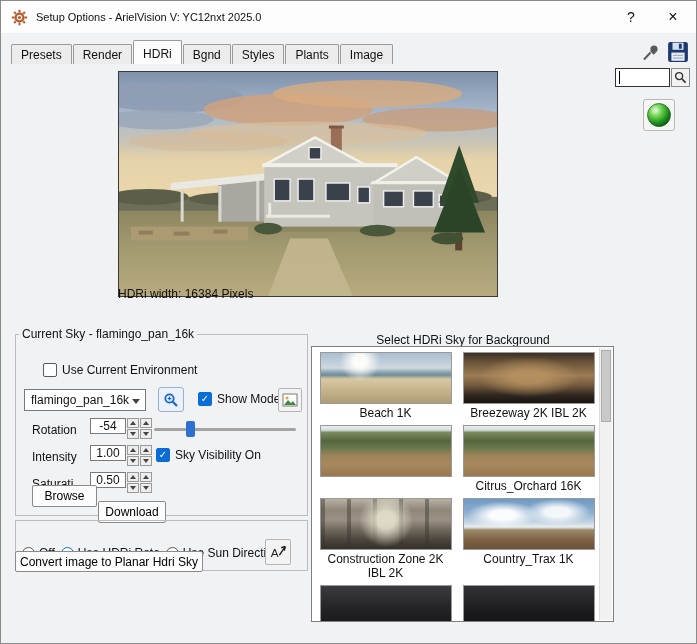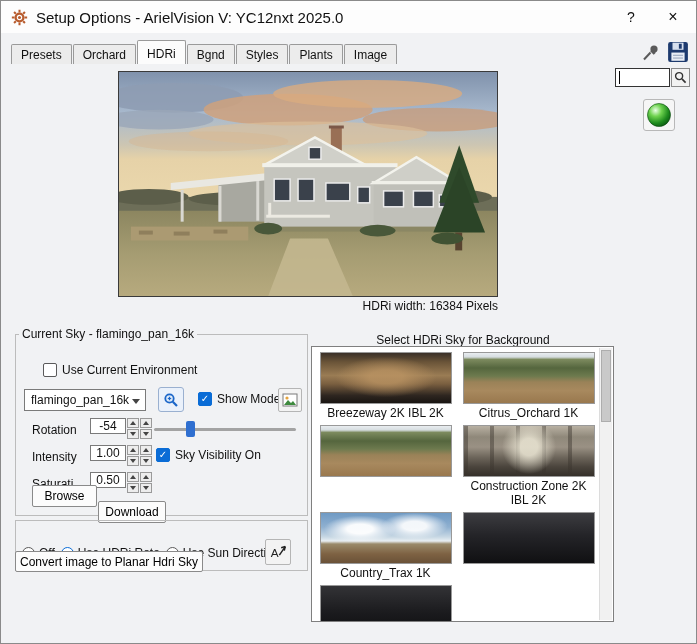--- a/index.html
+++ b/index.html
@@ -3,21 +3,21 @@
 <meta charset="utf-8">
 <style>
   * { box-sizing: border-box; margin: 0; padding: 0; }
   html, body { width: 697px; height: 644px; }
   body { font-family: "Liberation Sans", sans-serif; font-size: 12px; color: #111; background: #e8e8e8; }
   .window { position: relative; width: 697px; height: 644px; background: #f1f2f4; border: 1px solid #8a8a8a; overflow: hidden; }
 
   
   .titlebar { position: absolute; top: 0; left: 0; right: 0; height: 32px; background: #fdfdfd; display: flex; align-items: center; }
   .title-gear { margin-left: 10px; width: 17px; height: 17px; flex: 0 0 auto; }
-  .title-text { margin-left: 8px; font-size: 15px; white-space: nowrap; }
+  .title-text { margin-left: 8px; font-size: 11px; white-space: nowrap; }
   .win-btn { position: absolute; top: 0; width: 42px; height: 32px; display: flex; align-items: center; justify-content: center; font-size: 14px; cursor: default; }
   .help-btn { right: 44px; }
   .close-btn { right: 2px; font-size: 16px; }
 
   
   .tabs { position: absolute; top: 39px; left: 10px; display: flex; align-items: flex-end; height: 24px; }
   .tab { height: 20px; padding: 3px 9px 0; border: 1px solid #9a9a9a; border-bottom: none; background: #ececec; margin-right: 1px; border-radius: 2px 2px 0 0; white-space: nowrap; }
   .tab.active { height: 24px; padding-top: 6px; background: #fcfcfc; }
 
   
@@ -25,21 +25,21 @@
   .save-btn { position: absolute; top: 40px; right: 7px; width: 22px; height: 22px; }
   .search-wrap { position: absolute; top: 67px; right: 26px; width: 55px; height: 19px; }
   .search-input { width: 100%; height: 100%; border: 1px solid #333; background: #fff; font: inherit; padding: 1px 3px; }
   .caret { position: absolute; left: 4px; top: 3px; width: 1px; height: 13px; background: #000; }
   .search-btn { position: absolute; top: 67px; right: 6px; width: 19px; height: 19px; border: 1px solid #8a8a8a; background: #f2f2f2; display: flex; align-items: center; justify-content: center; }
   .render-btn { position: absolute; top: 98px; right: 21px; width: 32px; height: 32px; border: 1px solid #b8b8b8; background: #f6f6f6; border-radius: 3px; display: flex; align-items: center; justify-content: center; }
 
   
   .preview { position: absolute; left: 117px; top: 70px; width: 380px; height: 226px; border: 1px solid #3a3a3a; overflow: hidden; }
   .preview svg { display: block; width: 100%; height: 100%; }
-  .cap1 { position: absolute; left: 117px; top: 298px; width: 380px; text-align: right; }
+  .cap1 { position: absolute; left: 117px; top: 286px; width: 380px; text-align: left; }
   .cap2 { position: absolute; left: 60px; top: 311px; width: 494px; text-align: center; }
 
   
   fieldset.group { position: absolute; border: 1px solid #bcbcbc; padding: 0; }
   fieldset.group legend { padding: 0 3px; margin-left: 3px; background: transparent; }
   #grpCurrent { left: 14px; top: 326px; width: 293px; height: 189px; }
   #grpSynch  { left: 14px; top: 519px; width: 293px; height: 51px; }
 
   
   .chk { display: flex; align-items: center; gap: 5px; white-space: nowrap; }
@@ -131,21 +131,21 @@
       </g>
       <circle cx="10" cy="10" r="1.8" fill="#b85c2e"></circle>
     </svg>
     <span class="title-text">Setup Options - ArielVision V: YC12nxt 2025.0</span>
     <div class="win-btn help-btn">?</div>
     <div class="win-btn close-btn">×</div>
   </div>
 
   <div class="tabs">
     <div class="tab">Presets</div>
-    <div class="tab">Orchard</div>
+    <div class="tab">Render</div>
     <div class="tab active">HDRi</div>
     <div class="tab">Bgnd</div>
     <div class="tab">Styles</div>
     <div class="tab">Plants</div>
     <div class="tab">Image</div>
   </div>
 
   <div class="pin-btn">
     <svg viewBox="0 0 20 20" width="20" height="20">
       <circle cx="13" cy="6" r="3.6" fill="#5a5a5a"></circle>
@@ -394,29 +394,33 @@
       </svg>
     </div>
   </fieldset>
 
   <button class="btn" id="btnConvert">Convert image to Planar Hdri Sky</button>
 
   <div class="list-title">Select HDRi Sky for Background</div>
   <div class="hdri-list">
     <div class="grid">
       <div class="cell">
+        <div class="timg t-beach"></div>
+        <div class="tlabel">Beach 1K</div>
+      </div>
+      <div class="cell">
         <div class="timg t-breezeway"></div>
         <div class="tlabel">Breezeway 2K IBL 2K</div>
       </div>
       <div class="cell">
         <div class="timg t-orchard"></div>
-        <div class="tlabel">Citrus_Orchard 1K</div>
       </div>
       <div class="cell">
         <div class="timg t-orchard"></div>
+        <div class="tlabel">Citrus_Orchard 16K</div>
       </div>
       <div class="cell">
         <div class="timg t-construction"></div>
         <div class="tlabel">Construction Zone 2K IBL 2K</div>
       </div>
       <div class="cell">
         <div class="timg t-country"></div>
         <div class="tlabel">Country_Trax 1K</div>
       </div>
       <div class="cell">

